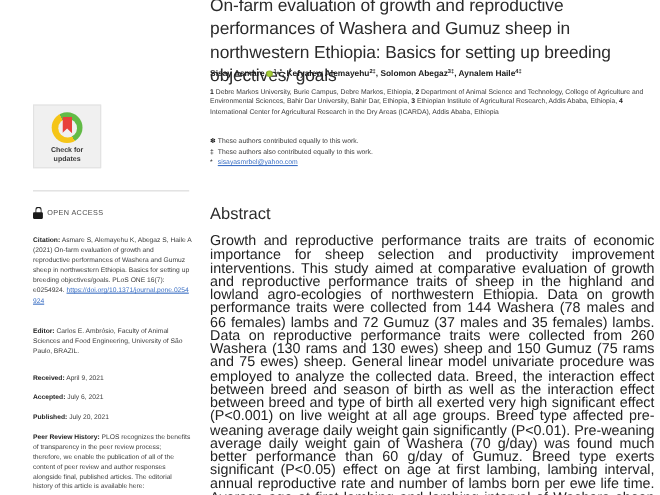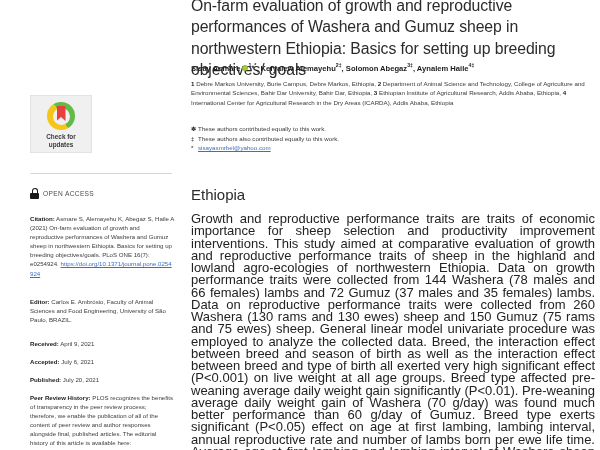--- a/index.html
+++ b/index.html
@@ -270,17 +270,17 @@
         <span class="marker">✽</span><span>These authors contributed equally to this work.</span>
       </div>
       <div>
         <span class="marker">‡</span><span>These authors also contributed equally to this work.</span>
       </div>
       <div>
         <span class="marker">*</span><a class="email-link" href="#">sisayasmrbel@yahoo.com</a>
       </div>
     </div>
 
-    <h2 class="abstract-heading">Ethiopia</h2>
+    <h2 class="abstract-heading">Abstract</h2>
 
     <div class="abstract-body clip">Growth and reproductive performance traits are traits of economic importance for sheep selection and productivity improvement interventions. This study aimed at comparative evaluation of growth and reproductive performance traits of sheep in the highland and lowland agro-ecologies of northwestern Ethiopia. Data on growth performance traits were collected from 144 Washera (78 males and 66 females) lambs and 72 Gumuz (37 males and 35 females) lambs. Data on reproductive performance traits were collected from 260 Washera (130 rams and 130 ewes) sheep and 150 Gumuz (75 rams and 75 ewes) sheep. General linear model univariate procedure was employed to analyze the collected data. Breed, the interaction effect between breed and season of birth as well as the interaction effect between breed and type of birth all exerted very high significant effect (P&lt;0.001) on live weight at all age groups. Breed type affected pre-weaning average daily weight gain significantly (P&lt;0.01). Pre-weaning average daily weight gain of Washera (70 g/day) was found much better performance than 60 g/day of Gumuz. Breed type exerts significant (P&lt;0.05) effect on age at first lambing, lambing interval, annual reproductive rate and number of lambs born per ewe life time. Average age at first lambing and lambing interval of Washera sheep were 11.69 months and 9.27 months, respectively. The corresponding values for Gumuz sheep were 12.51 months and 10.43 months, respectively. Production and reproduction performance values of traits varied across the two breeds and sexes as well. These</div>
   </div>
 </div>
 
 </body></html>

